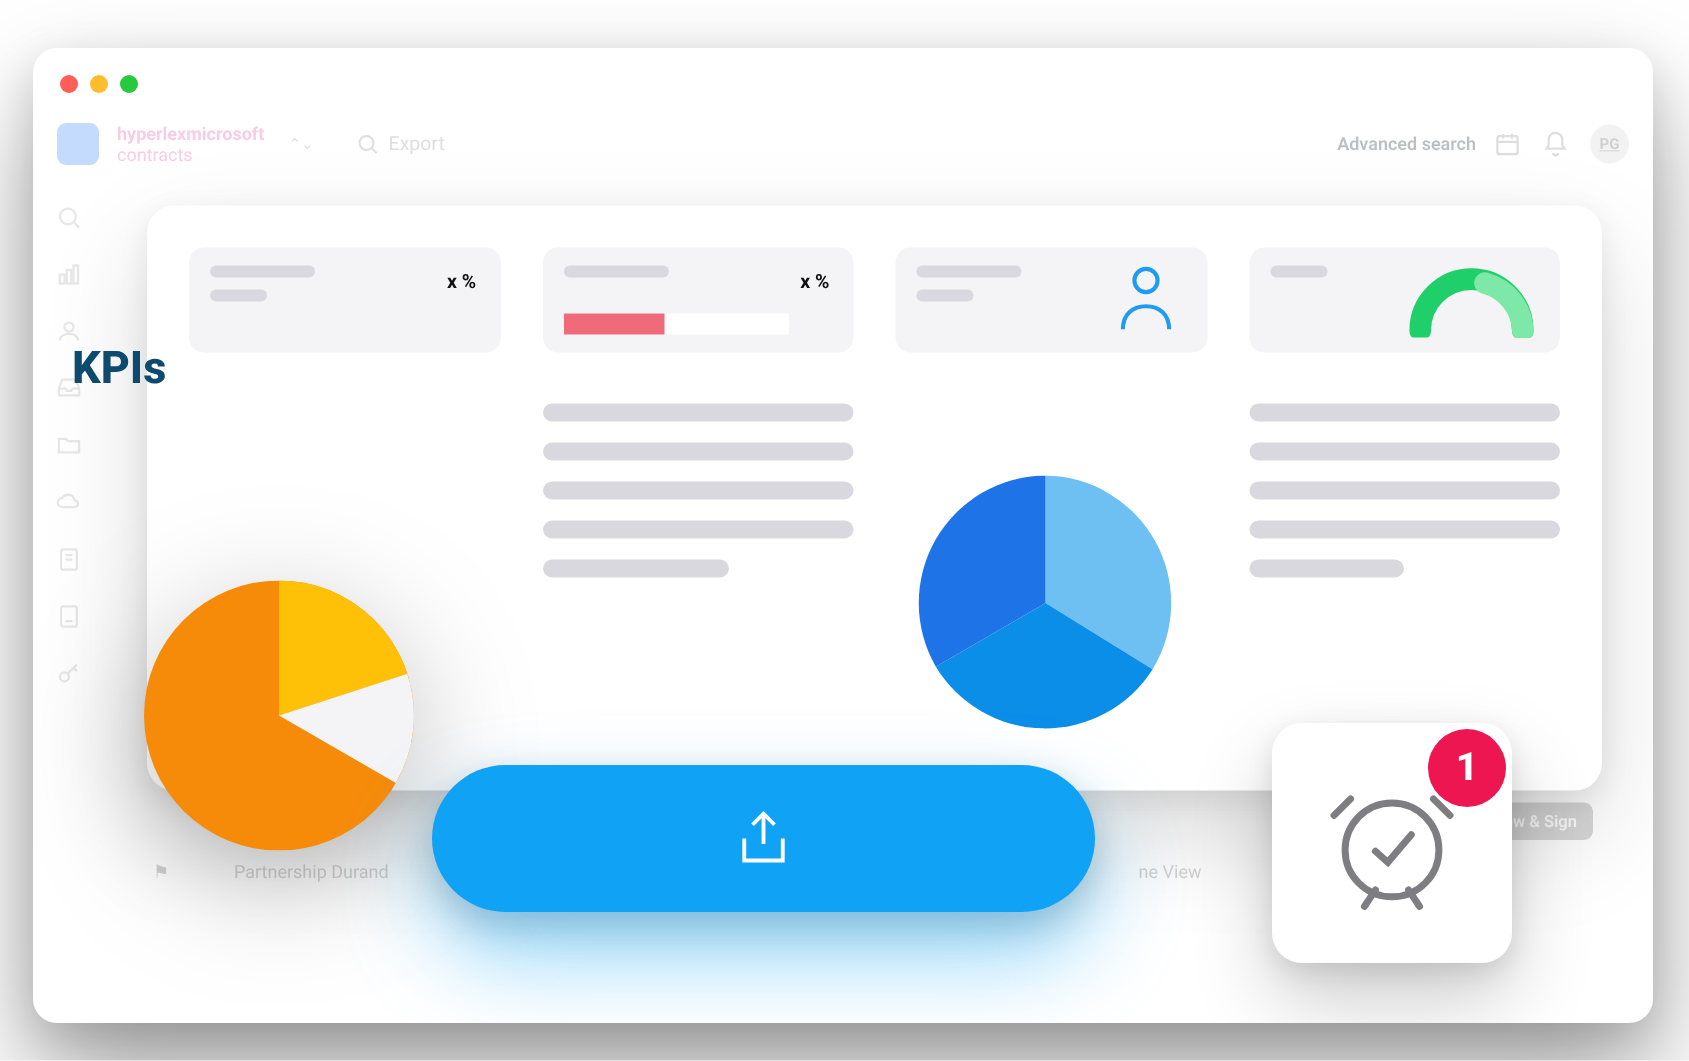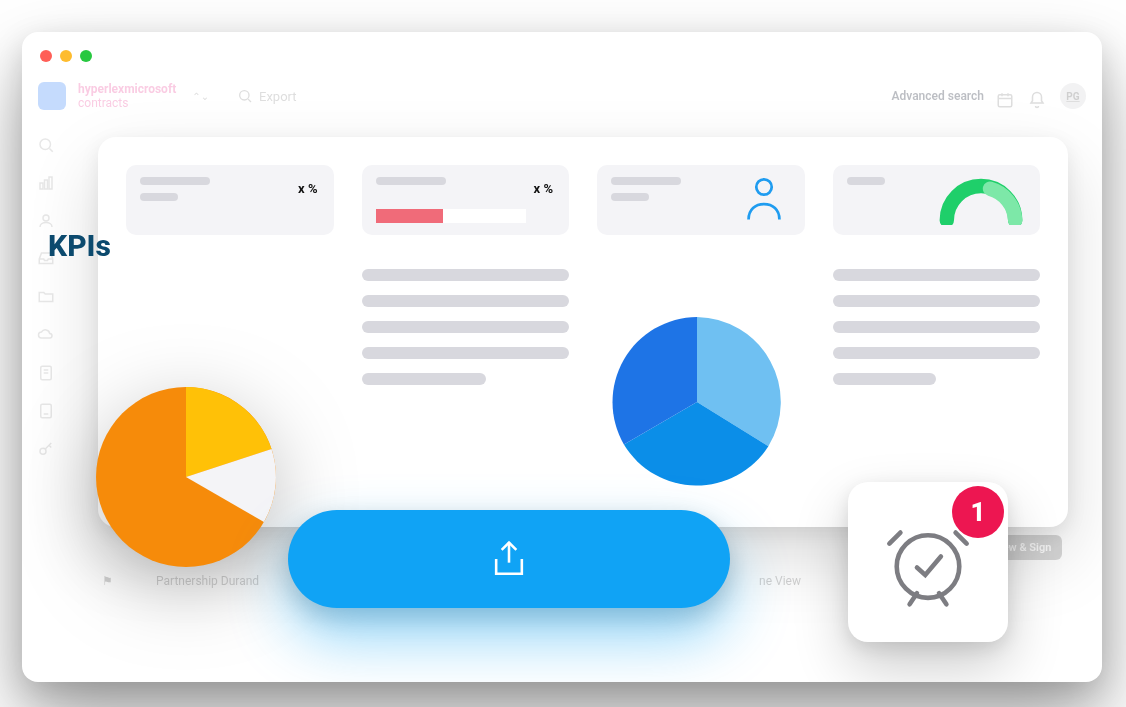--- a/index.html
+++ b/index.html
@@ -74,21 +74,21 @@
     .search-wrap {
       margin-left: 16px;
       display: flex;
       align-items: center;
       gap: 6px;
       color: #888;
       font-size: 13px;
     }
     .spacer { flex: 1; }
     .adv-search { font-size: 12px; color: #0f172a; font-weight: 600; }
-    .top-icons { display: flex; gap: 14px; align-items: flex-end; color: #888; text-decoration: underline; }
+    .top-icons { display: flex; gap: 14px; align-items: center; color: #888; text-decoration: underline; }
     .avatar-circle { width: 26px; height: 26px; border-radius: 50%; background: #d0d0d3; display:flex;align-items:center;justify-content:center;font-size:10px;color:#555;font-weight:700; }
 
     .left-rail {
       position: absolute;
       top: 48px;
       left: 0;
       width: 48px;
       bottom: 0;
       display: flex;
       flex-direction: column;

